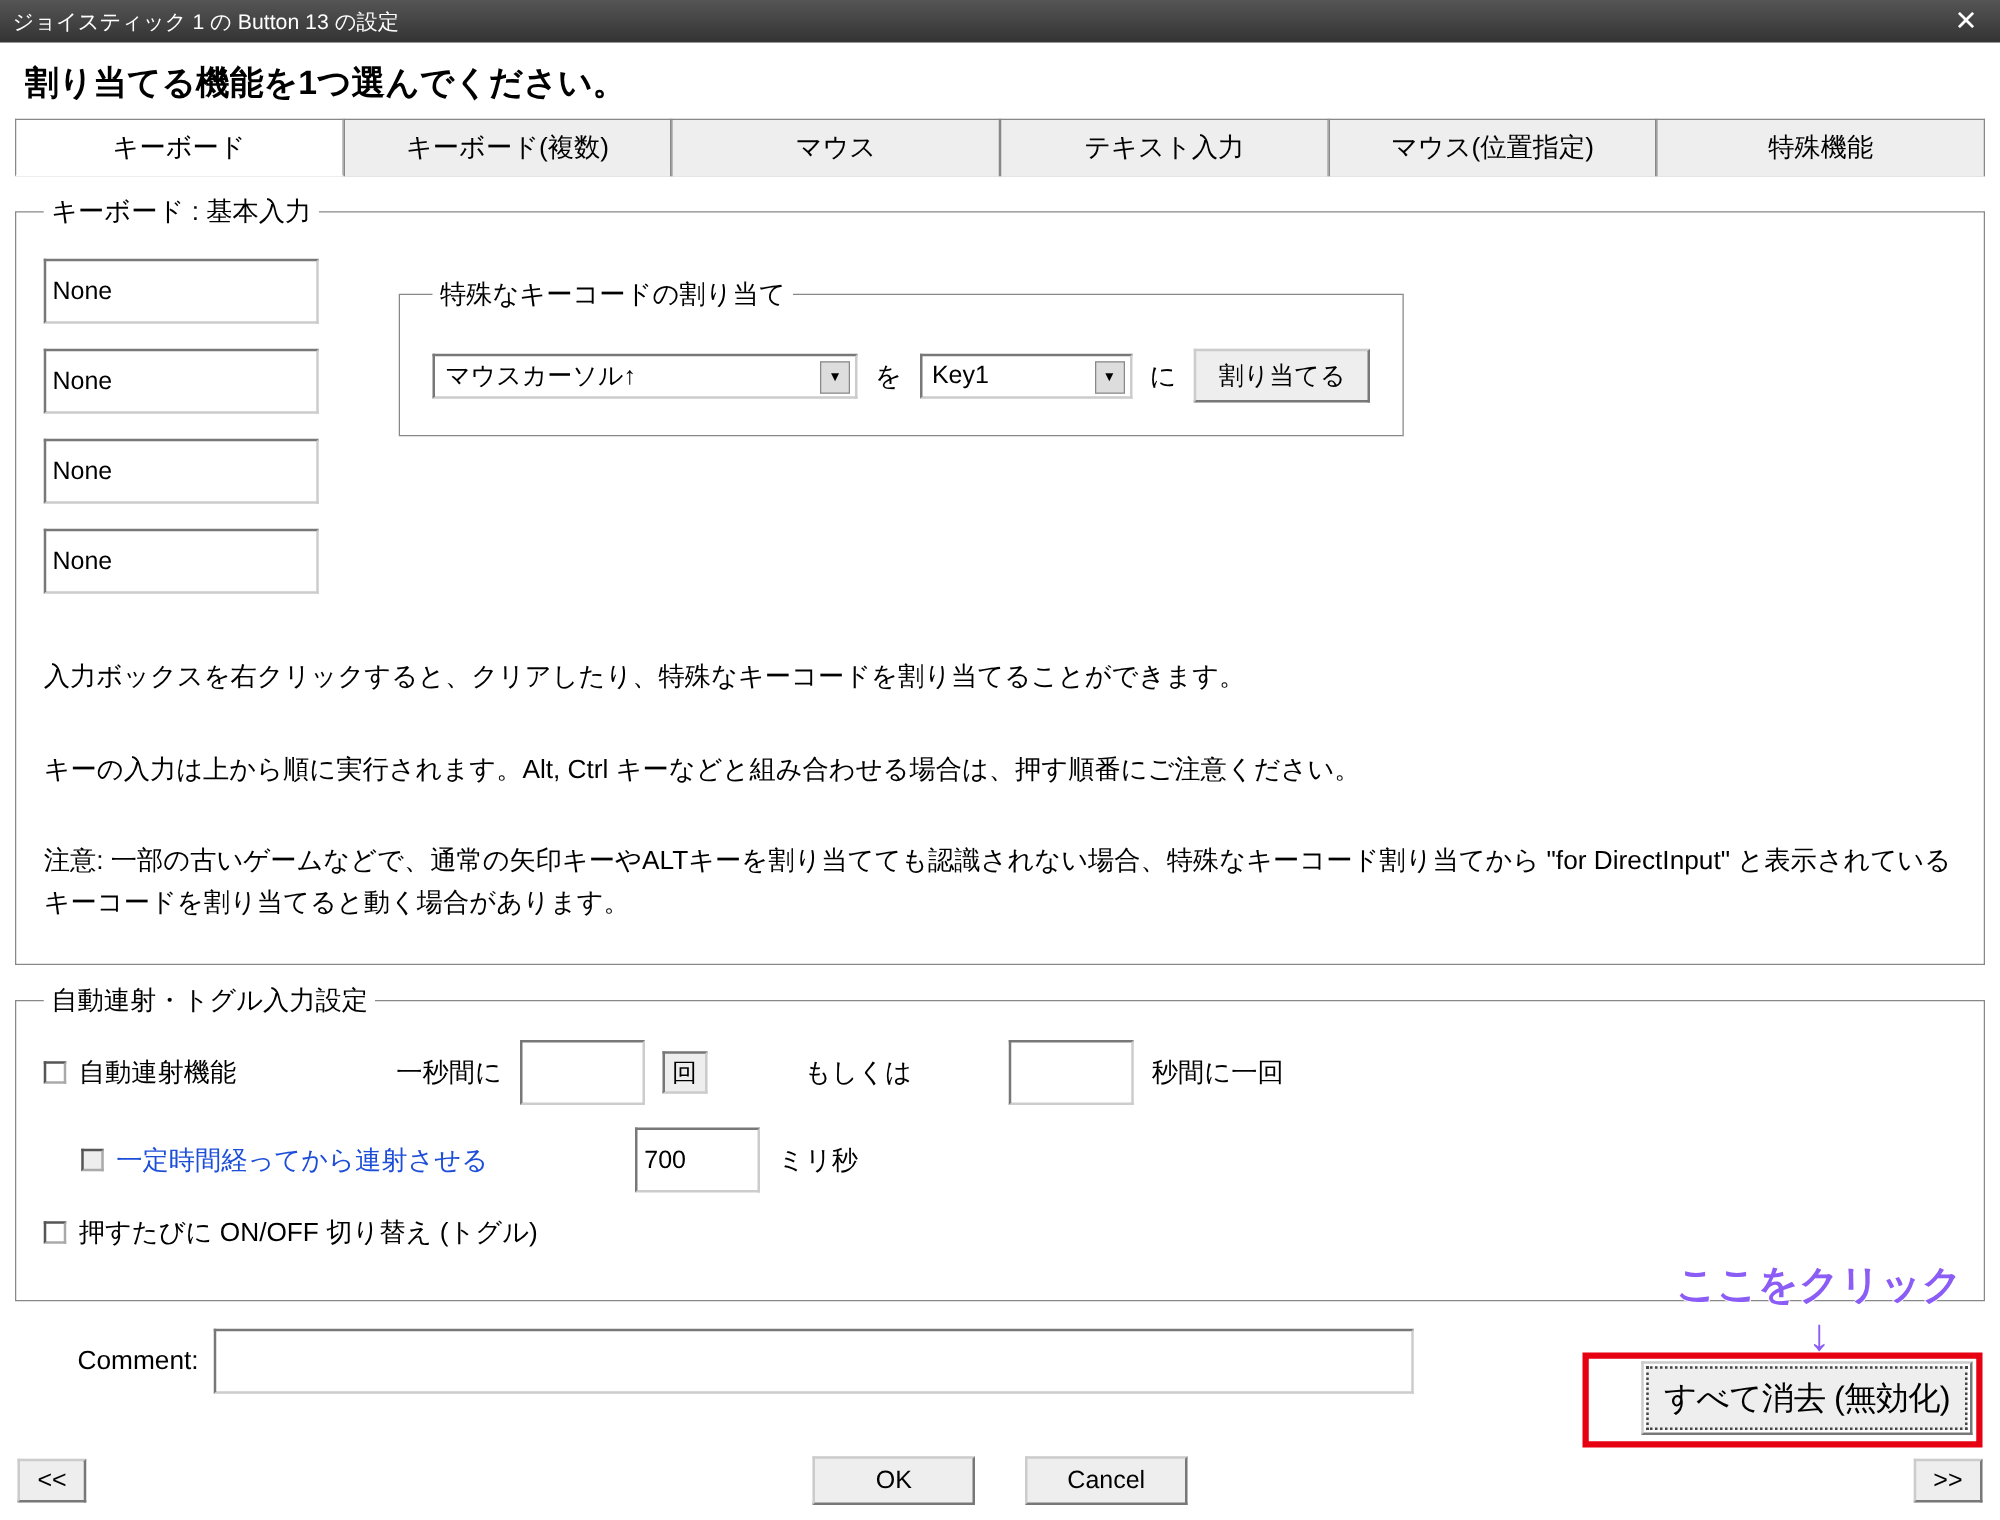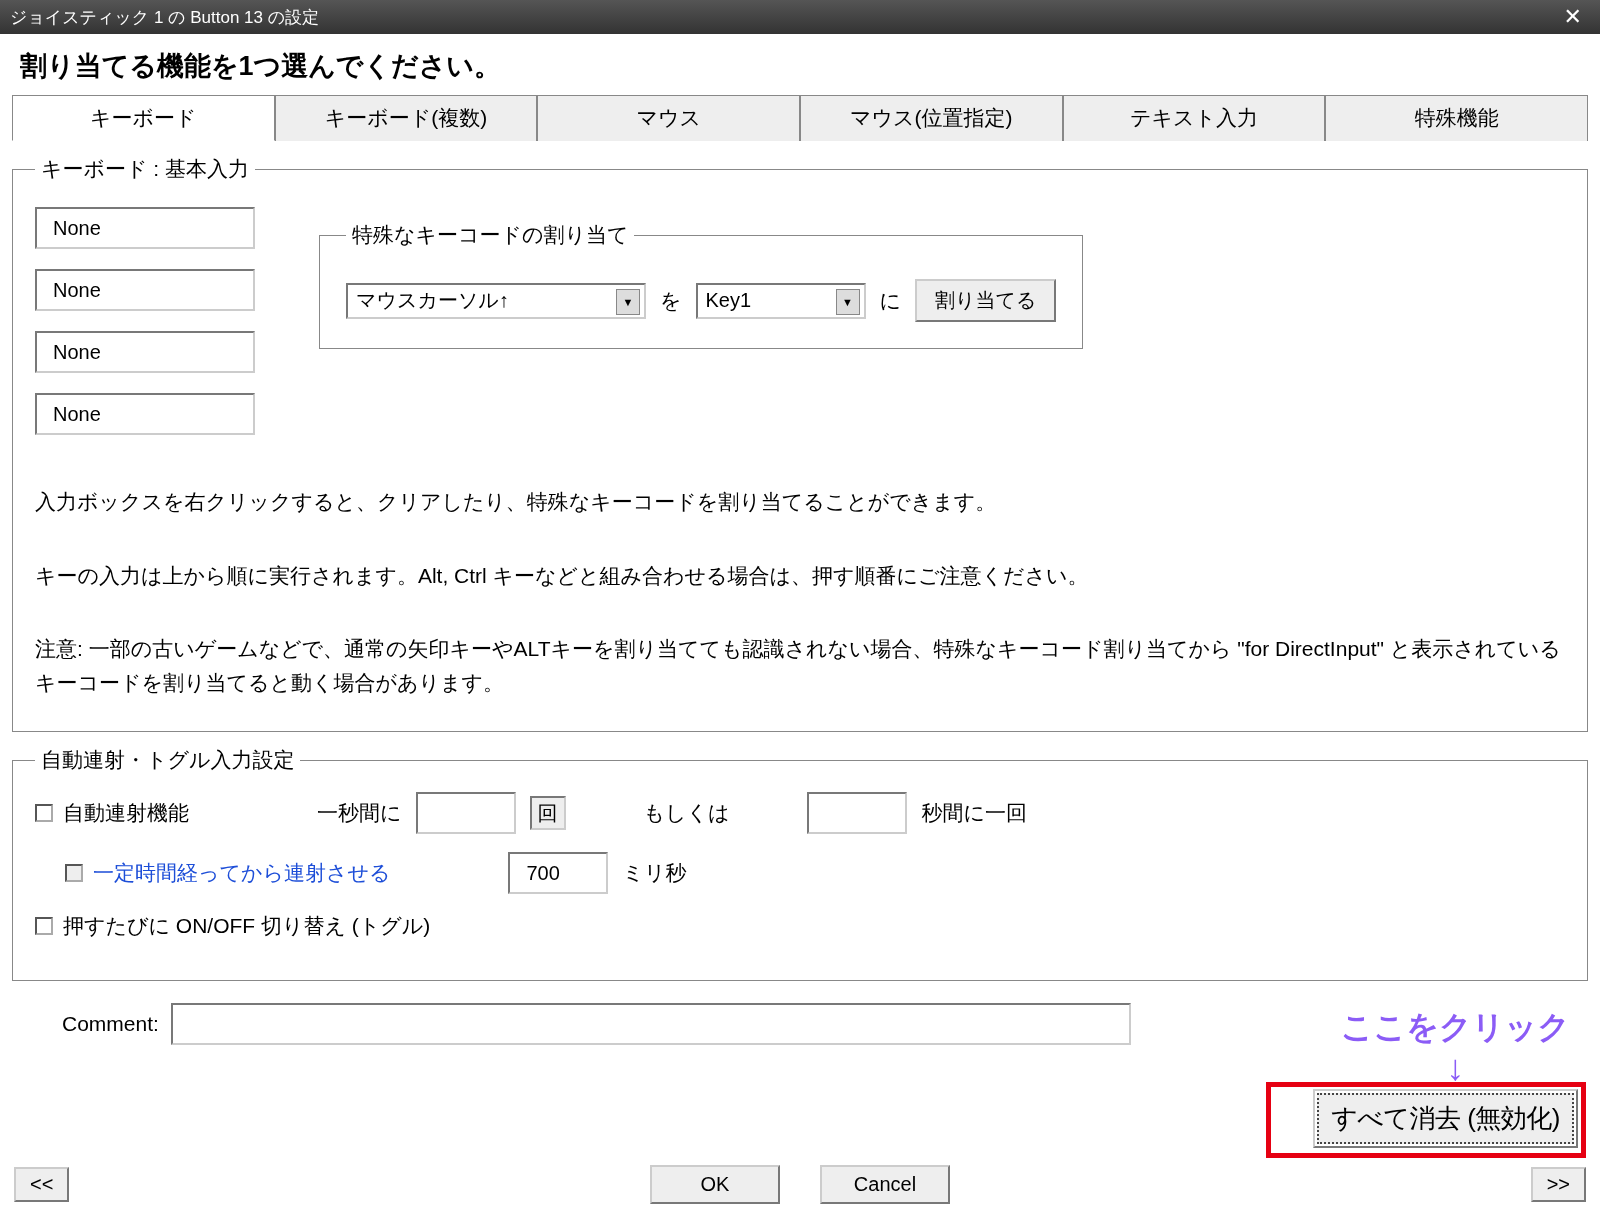--- a/index.html
+++ b/index.html
@@ -70,23 +70,23 @@
 .row { display: flex; align-items: center; gap: 14px; }
 .key-inputs {
   display: flex;
   flex-direction: column;
   gap: 20px;
   margin-top: 6px;
 }
 .textbox {
   border: 2px inset #ccc;
   background: #fff;
-  padding: 4px 16px;
-  font-size: 20px;
-  height: 42px;
+  padding: 4px 5px;
+  font-size: 20px;
+  height: 52px;
 }
 .keybox { width: 220px; }
 .inner-fieldset {
   border: 1px solid #888;
   padding: 30px 26px 26px;
   position: relative;
   margin-left: 50px;
 }
 .inner-legend {
   font-size: 21px;
@@ -229,40 +229,40 @@
   <span class="close">✕</span>
 </div>
 
 <div class="content">
   <div class="heading">割り当てる機能を1つ選んでください。</div>
 
   <div class="tabs">
     <div class="tab active">キーボード</div>
     <div class="tab">キーボード(複数)</div>
     <div class="tab">マウス</div>
+    <div class="tab">テキスト入力</div>
     <div class="tab">マウス(位置指定)</div>
-    <div class="tab">テキスト入力</div>
     <div class="tab">特殊機能</div>
   </div>
 
   <fieldset>
     <legend>キーボード : 基本入力</legend>
 
     <div class="row" style="align-items:flex-start;">
       <div class="key-inputs">
         <input class="textbox keybox" value="None" style="">
         <input class="textbox keybox" value="None" style="">
         <input class="textbox keybox" value="None" style="">
         <input class="textbox keybox" value="None" style="">
       </div>
 
       <fieldset class="inner-fieldset" style="margin-top:20px;">
         <legend class="inner-legend">特殊なキーコードの割り当て</legend>
         <div class="row">
-          <div class="dropdown" style="width:300px;">
+          <div class="dropdown" style="width:340px;">
             <span>マウスカーソル↑</span>
           </div>
           <span style="font-size:21px;">を</span>
           <div class="dropdown" style="width:170px;">
             <span>Key1</span>
           </div>
           <span style="font-size:21px;">に</span>
           <button class="btn">割り当てる</button>
         </div>
       </fieldset>

